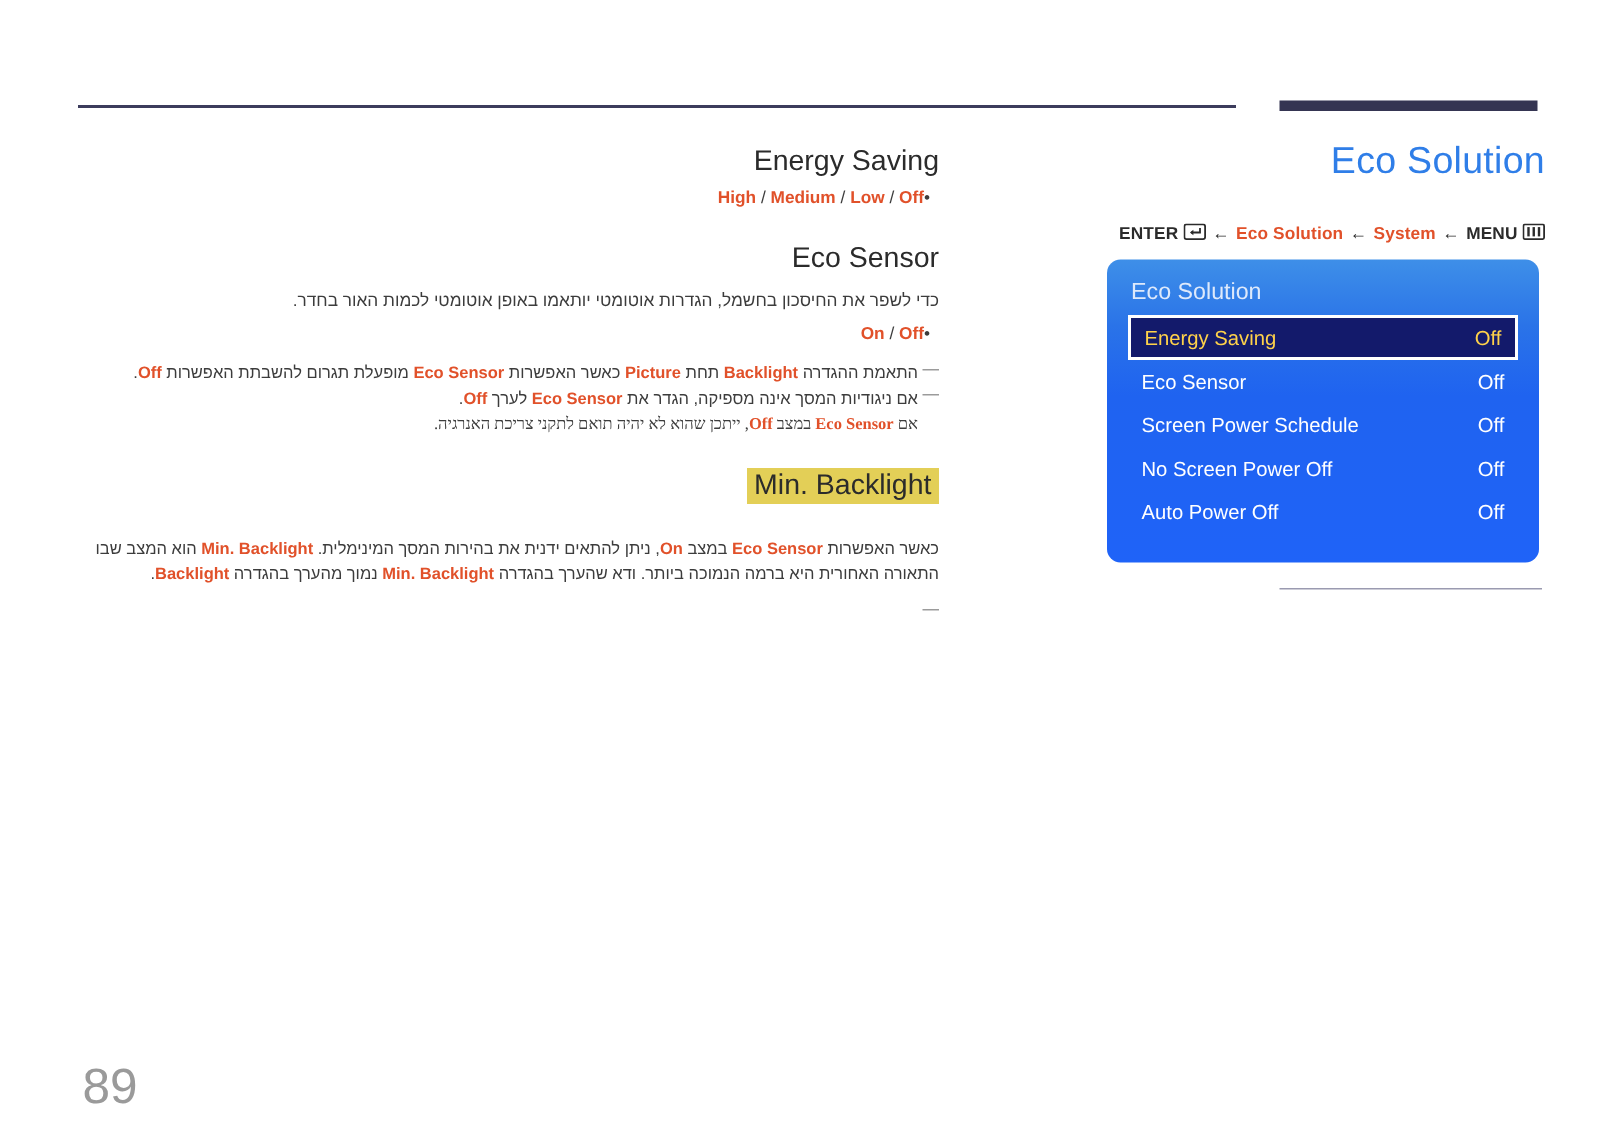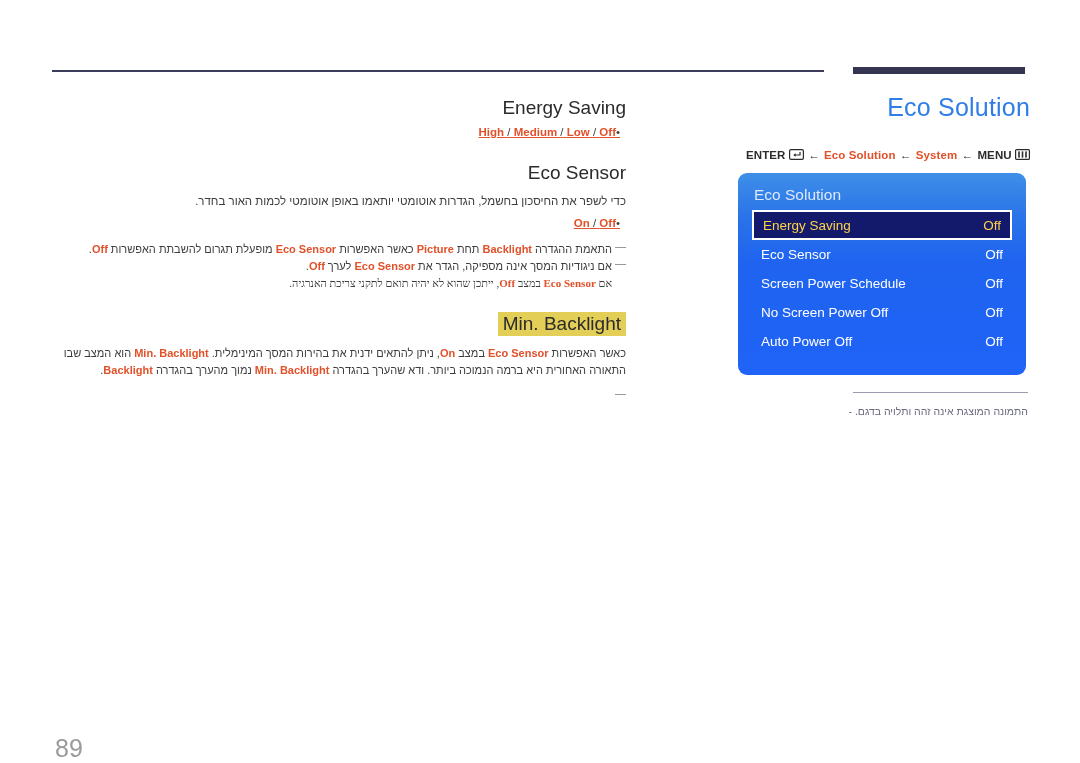--- a/index.html
+++ b/index.html
@@ -167,21 +167,20 @@
     margin-top: 7px;
     direction: rtl;
   }
   .opts {
     font-size: 11.5px;
     margin-top: 3px;
     color: #e1512a;
     font-weight: bold;
     direction: rtl;
     line-height: 18px;
-    text-decoration: underline;
   }
   .opts .bullet {
     color: #3c3c3c;
     font-weight: normal;
     padding-right: 6px;
   }
   .opts .slash { color: #3c3c3c; font-weight: normal; }
   .notes {
     margin-top: 9px;
     font-size: 11px;
@@ -199,33 +198,32 @@
     top: -3px;
     color: #7a7a7a;
     font-size: 11px;
   }
   .note.cont { padding-right: 14px; font-family: Liberation Serif, serif; }
   .para {
     font-size: 11px;
     line-height: 17px;
     color: #3c3c3c;
     direction: rtl;
-    margin-top: 9px;
+    margin-top: 22px;
   }
   .em { color: #e1512a; font-weight: bold; }
 
   
   .page-num {
     position: absolute;
     left: 55px;
     top: 705px;
-    font-size: 25px;
+    font-size: 33px;
     color: #9a9a9a;
     direction: ltr;
-    margin-top: 29px;
   }
 </style>
 </head>
 <body>
 
 <div class="rule-thin"></div>
 <div class="rule-thick"></div>
 
 <div class="right-col">
   <div class="page-title">Eco Solution</div>
@@ -283,24 +281,20 @@
     <div class="osd-row">
       <span class="osd-label">Auto Power Off</span>
       <span class="osd-value">Off</span>
     </div>
 
   </div>
 </div>
 
 <div class="footnote-wrap">
   <div class="footnote-rule"></div>
-  <div class="footnote">
-    <span>התמונה המוצגת אינה זהה ותלויה בדגם.</span>
-    <span class="fn-dash">-</span>
-  </div>
 </div>
 
 <div class="content">
 
   <div class="sec-head">Energy Saving</div>
   <div class="opts">
     <span class="bullet">•</span><span><span class="em" style="color:#e1512a">High</span> <span class="slash">/</span> <span class="em" style="color:#e1512a">Medium</span> <span class="slash">/</span> <span class="em" style="color:#e1512a">Low</span> <span class="slash">/</span> <span class="em" style="color:#e1512a">Off</span></span>
   </div>
 
   <div class="sec-head spaced">Eco Sensor</div>

